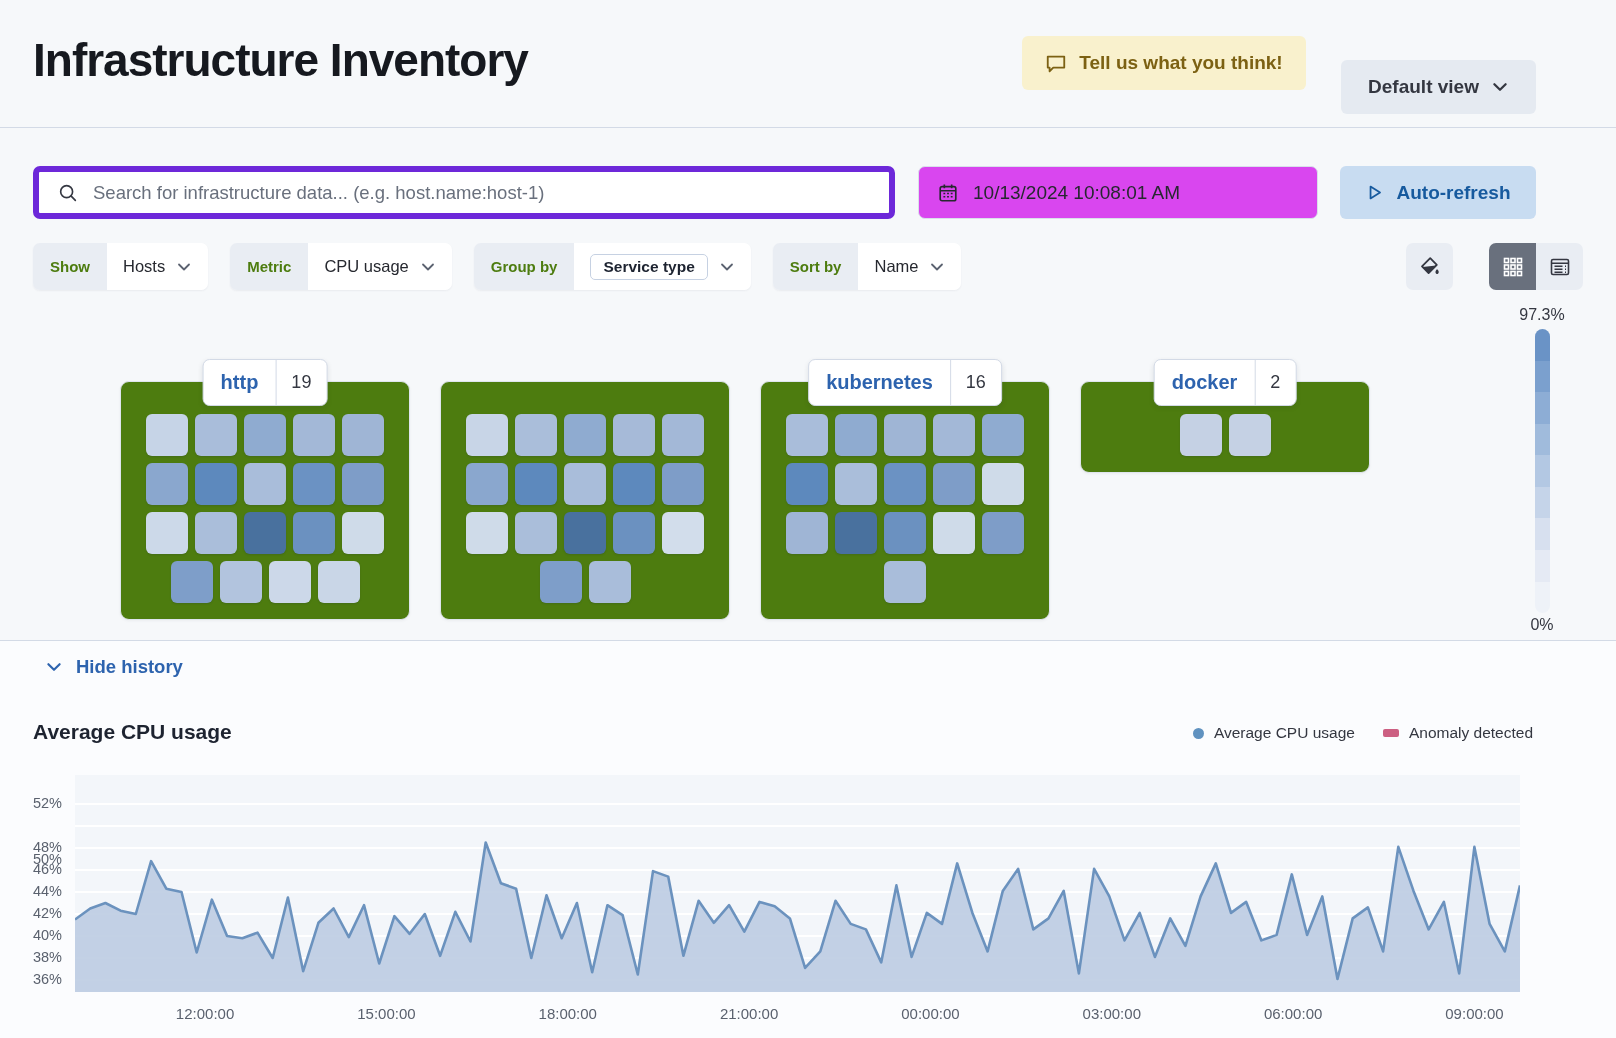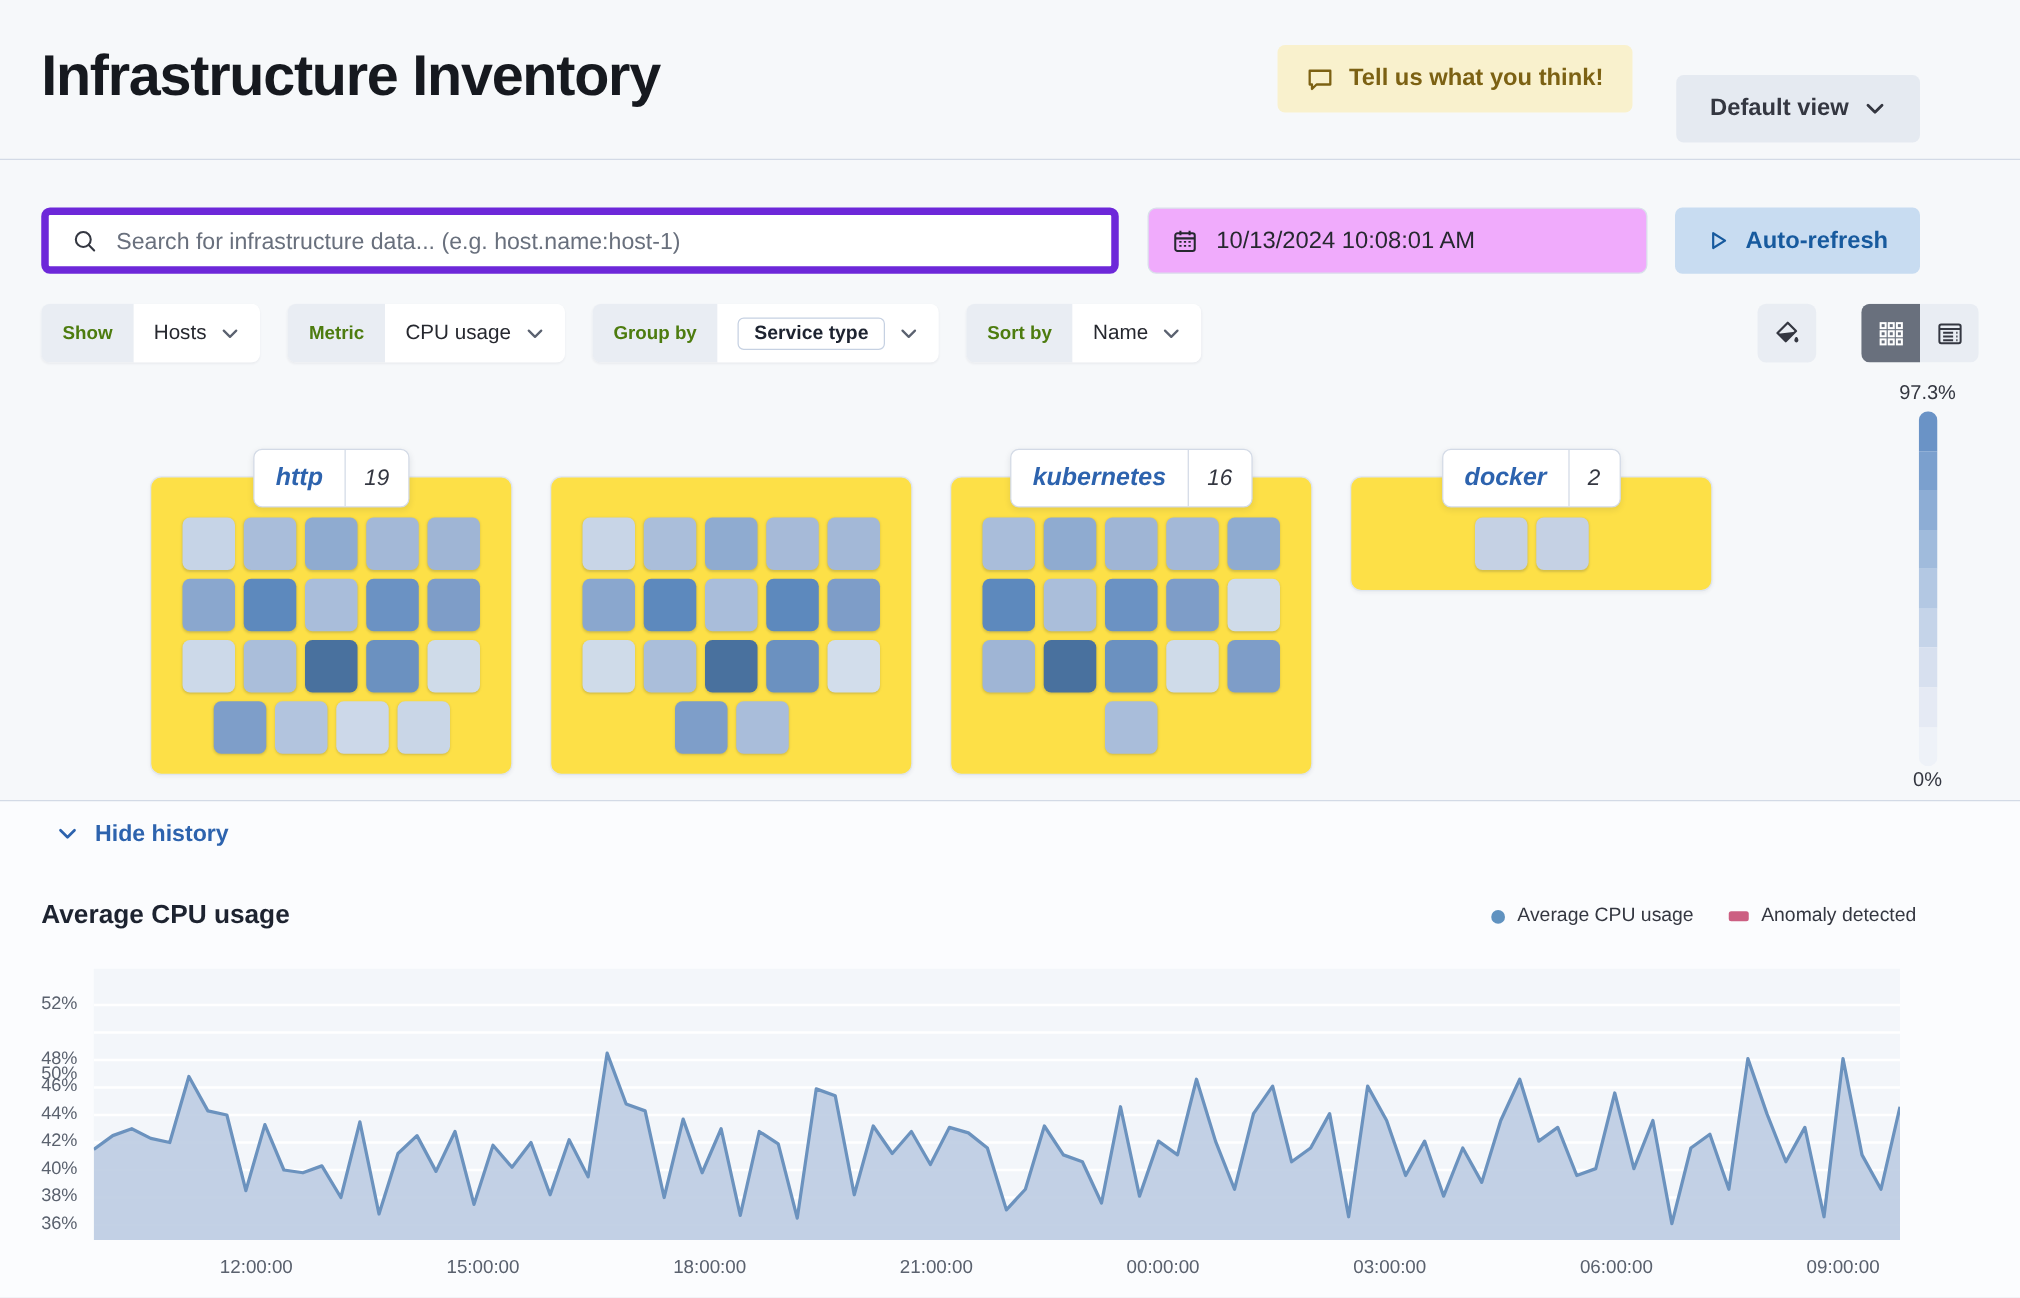--- a/index.html
+++ b/index.html
@@ -10,40 +10,40 @@
   .header{position:absolute;left:0;top:0;width:1616px;height:127px;background:#f6f8fa;border-bottom:1px solid #d3dae6;}
   .page-title{position:absolute;left:33px;top:33px;font-size:46px;font-weight:800;letter-spacing:-1px;color:#16191f;}
   .btn{display:flex;align-items:center;justify-content:center;gap:12px;border-radius:6px;font-size:19px;font-weight:700;cursor:pointer;box-sizing:border-box;}
   .feedback-btn{position:absolute;left:1022px;top:36px;width:284px;height:54px;background:#f9f1cd;color:#7c6113;}
   .view-btn{position:absolute;left:1341px;top:36px;width:195px;height:54px;background:#e5eaf1;color:#343741;margin-top:24px;}
 
   
   .search-box{position:absolute;left:33px;top:166px;width:862px;height:53px;background:#ffffff;border:6px solid #6d28d9;
      border-radius:7px;display:flex;align-items:center;gap:14px;padding:0 18px;box-sizing:border-box;}
   .search-placeholder{color:#69707d;font-size:18.5px;}
-  .date-box{position:absolute;left:918px;top:166px;width:400px;height:53px;background:#f0abfc;border:1px solid #d9e0ea;
+  .date-box{position:absolute;left:918px;top:166px;width:400px;height:53px;background:#d946ef;border:1px solid #d9e0ea;
      border-radius:7px;display:flex;align-items:center;gap:14px;padding:0 18px;box-sizing:border-box;font-size:19px;color:#26282f;}
   .refresh-btn{position:absolute;left:1340px;top:166px;width:196px;height:53px;background:#c8dcf1;color:#175a9e;font-size:19px;}
 
   
   .filters{position:absolute;left:33px;top:243px;right:33px;height:47px;display:flex;align-items:center;gap:22px;}
   .fgroup{display:flex;align-items:stretch;height:47px;border-radius:7px;overflow:hidden;box-shadow:0 1px 2px rgba(30,40,60,.06);}
   .flabel{display:flex;align-items:center;background:#e9edf3;padding:0 17px;font-weight:700;font-size:15px;color:#4d7c0f;}
   .fvalue{display:flex;align-items:center;gap:11px;background:#ffffff;padding:0 16px;font-size:16.5px;color:#26282f;cursor:pointer;}
   .pill{border:1px solid #c6d1e2;border-radius:5px;padding:3px 12px;font-weight:700;font-size:15.5px;color:#1d2330;background:#fff;}
   .icon-btn{width:47px;height:47px;border-radius:7px;background:#e9edf3;display:flex;align-items:center;justify-content:center;cursor:pointer;}
   .seg-toggle{display:flex;height:47px;border-radius:7px;overflow:hidden;}
   .seg{width:47px;height:47px;display:flex;align-items:center;justify-content:center;cursor:pointer;}
   .seg.on{background:#69707d;}
   .seg.off{background:#e9edf3;}
 
   
   .waffle-wrap{position:absolute;left:120px;top:381px;display:flex;gap:30px;align-items:flex-start;}
-  .waffle-group{position:relative;width:290px;background:#fde047;border:1px solid #dfe5ee;border-radius:9px;
-     box-shadow:0 1px 3px rgba(30,40,60,.05);padding:32px 14px 16px 14px;box-sizing:border-box;font-style:italic;}
+  .waffle-group{position:relative;width:290px;background:#4d7c0f;border:1px solid #dfe5ee;border-radius:9px;
+     box-shadow:0 1px 3px rgba(30,40,60,.05);padding:32px 14px 16px 14px;box-sizing:border-box;}
   .group-badge{position:absolute;top:-23px;left:50%;transform:translateX(-50%);height:45px;background:#ffffff;
      border:1px solid #d3dae6;border-radius:7px;box-shadow:0 2px 5px rgba(30,40,60,.1);
      display:flex;align-items:center;white-space:nowrap;cursor:pointer;}
   .group-name{padding:0 17px;color:#2d63ae;font-weight:700;font-size:20px;}
   .badge-divider{width:1px;align-self:stretch;background:#d3dae6;}
   .group-count{padding:0 15px;color:#343741;font-size:18px;}
   .grid-row{display:flex;justify-content:center;gap:7px;margin-bottom:7px;}
   .grid-row:last-child{margin-bottom:0;}
   .host-square{width:42px;height:42px;border-radius:6px;box-shadow:0 1px 2px rgba(30,40,60,.18);cursor:pointer;}
 

